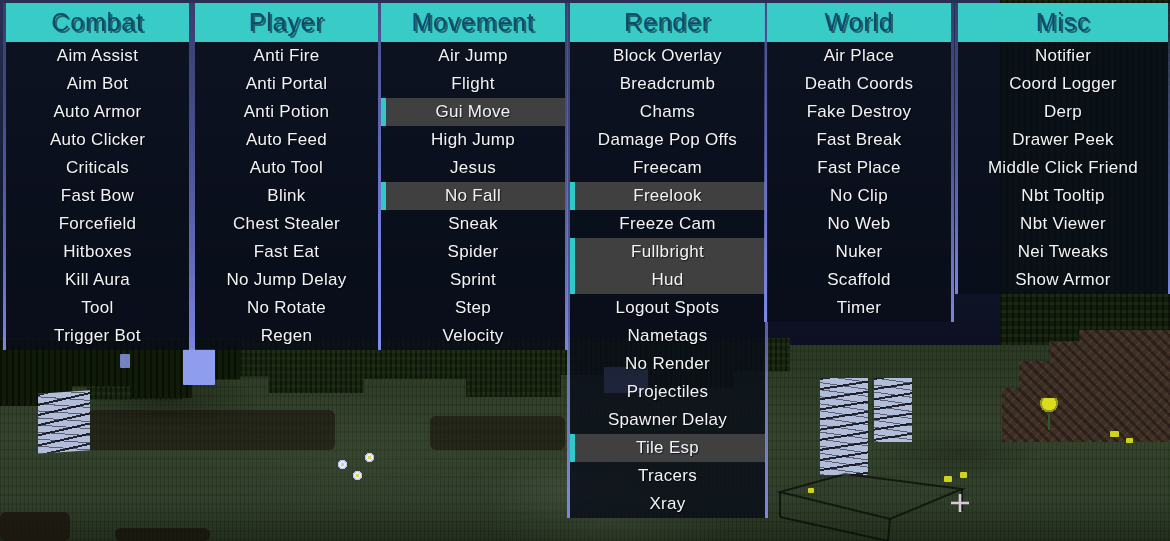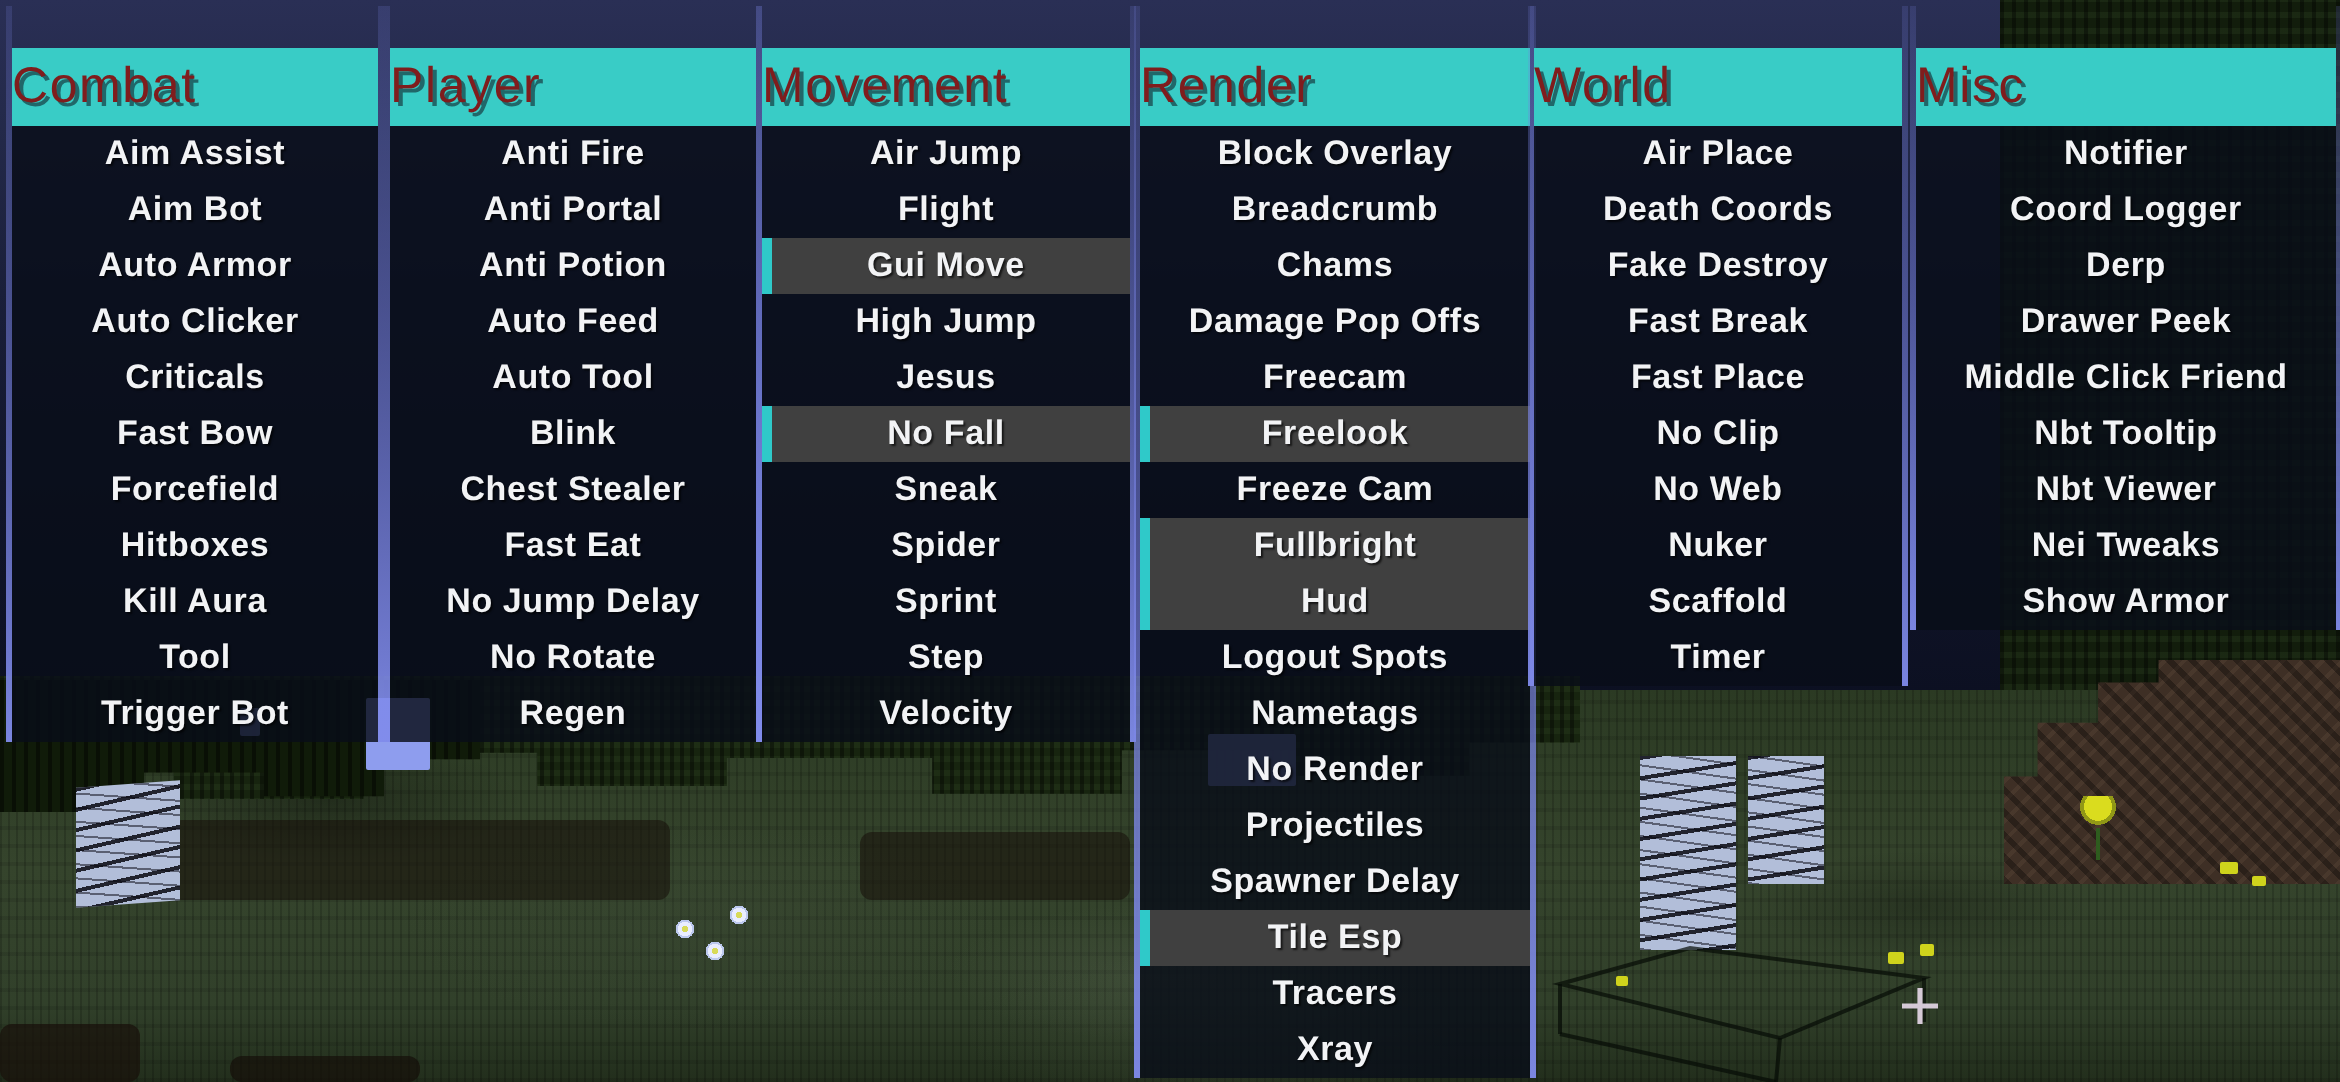--- a/index.html
+++ b/index.html
@@ -66,24 +66,24 @@
   .yspeck{background:#cfd31c;border-radius:1px;}
   .y1{left:1110px;top:431px;width:9px;height:6px;} .y2{left:1126px;top:438px;width:7px;height:5px;}
   .y3{left:944px;top:476px;width:8px;height:6px;} .y4{left:960px;top:472px;width:7px;height:6px;}
   .y5{left:808px;top:488px;width:6px;height:5px;}
   .overlay-svg{position:absolute;left:0;top:0;z-index:4;pointer-events:none;}
   
   #menu{position:absolute;left:0;top:0;width:1170px;height:541px;z-index:10;}
   .panel{position:absolute;top:3px;box-sizing:content-box;
     border-style:solid;border-width:0 3px;
     border-image:linear-gradient(to bottom,rgba(120,130,226,.18) 0%,rgba(118,128,224,.55) 45%,rgba(128,139,235,.95) 100%) 1;}
-  .panel-header{height:39px;line-height:39px;
-    background:#39ccc6;color:#7f1d1d;font-size:25px;letter-spacing:.8px;
-    text-shadow:2px 2px 0 rgba(28,85,88,.85);cursor:pointer;margin-top:21px;}
-  .panel-body{background:rgba(9,13,24,.82);font-weight:bold;}
+  .panel-header{height:39px;line-height:39px;text-align:center;
+    background:#39ccc6;color:#0c4a6e;font-size:25px;letter-spacing:.8px;
+    text-shadow:2px 2px 0 rgba(28,85,88,.85);cursor:pointer;}
+  .panel-body{background:rgba(9,13,24,.82);}
   .module-row{position:relative;height:28px;line-height:28px;text-align:center;
     color:#f2f3f5;font-size:17px;letter-spacing:.3px;
     text-shadow:1px 1px 1px rgba(0,0,0,.65);cursor:pointer;}
   .module-row.enabled{background:#404040;}
   .module-row .stripe{position:absolute;left:0;top:0;bottom:0;width:5px;background:#2fc9c9;}
 </style>
 </head>
 <body>
 
 <div class="bg sky"></div>

